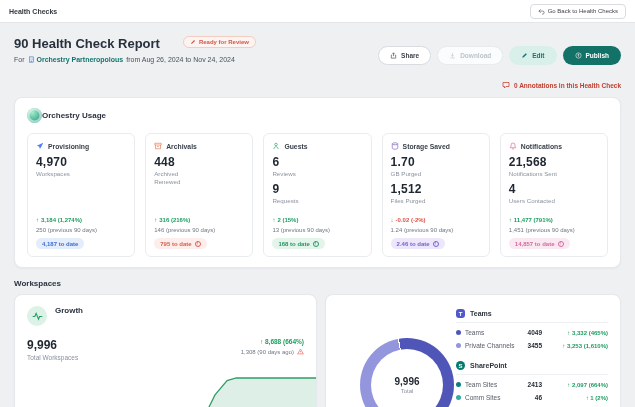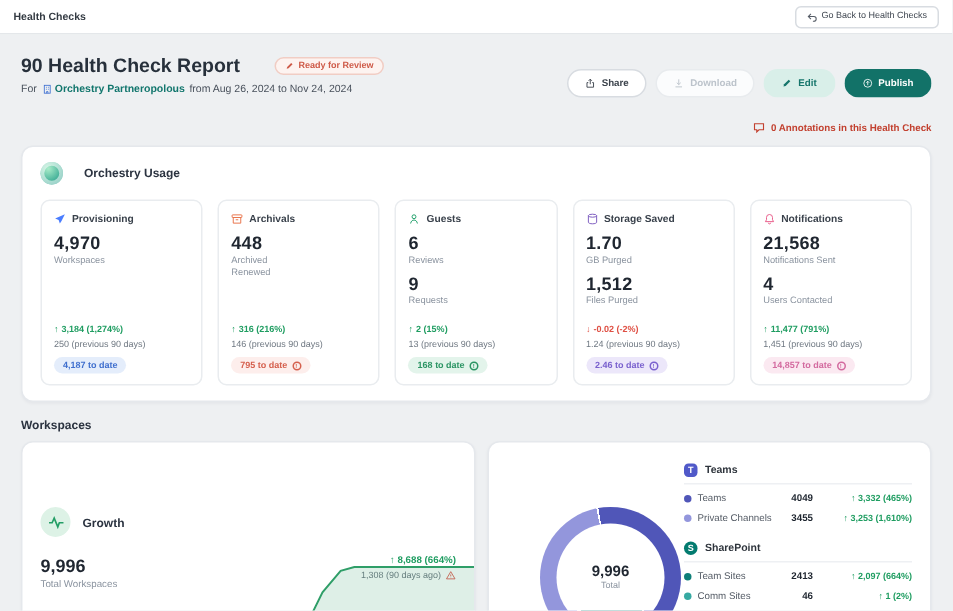--- a/index.html
+++ b/index.html
@@ -24,21 +24,21 @@
   .topbar-title { font-size:7px; font-weight:700; color:#333a42; }
   .back-btn {
     display:inline-flex; align-items:center; gap:3px;
     border:1px solid #d8dce1; border-radius:4px; background:#fff;
     padding:3px 7px; font-size:6px; color:#3f4650; cursor:pointer;
   }
   .back-btn .icon { width:7px; height:7px; color:#555c66; }
 
   
   .report-header { position:absolute; top:36px; left:14px; }
-  .title-row { display:flex; align-items:center; gap:23px; }
+  .title-row { display:flex; align-items:flex-start; gap:23px; }
   .report-title { font-size:13px; font-weight:700; color:#27303b; }
   .status-badge {
     display:inline-flex; align-items:center; gap:3px;
     border:1px solid #f1cdc4; background:#fdf3f0; color:#ce5a48;
     border-radius:9px; padding:2px 6px; font-size:6px; font-weight:700;
   }
   .status-badge .icon { width:6px; height:6px; }
   .report-subtitle { margin-top:5px; font-size:7px; color:#49515c; display:flex; align-items:center; gap:3px; }
   .org-link { color:#12766d; font-weight:700; display:inline-flex; align-items:center; gap:2px; cursor:pointer; }
   .org-link .icon { width:7px; height:7px; color:#3c6fd1; }
@@ -62,21 +62,21 @@
   }
   .annotations .icon { width:8px; height:8px; }
 
   
   .usage-panel {
     position:absolute; top:97px; left:14px; width:607px; height:171px;
     background:#fff; border:1px solid #e5e8ec; border-radius:8px;
     box-shadow:0 1px 2px rgba(20,30,40,.04);
     padding:10px 12px;
   }
-  .usage-header { display:flex; align-items:center; gap:14px; }
+  .usage-header { display:flex; align-items:center; gap:0; }
   .orchestry-logo {
     width:15px; height:15px; border-radius:50%;
     background:radial-gradient(circle at 35% 30%, #a9ecc9, #2aa18c 75%);
     box-shadow:inset 0 0 0 2.5px rgba(255,255,255,.55);
   }
   .usage-title { font-size:8px; font-weight:700; color:#2b3340; }
 
   .usage-cards { display:flex; gap:10px; margin-top:10px; }
   .stat-card {
     flex:1; height:124px; border:1px solid #e9ecef; border-radius:6px;
@@ -108,21 +108,21 @@
   .c-purple{color:#7c5cbf;} .c-pink{color:#e85d8a;}
 
   
   .ws-title { position:absolute; top:279px; left:14px; font-size:8px; font-weight:700; color:#2b3340; }
 
   .card { position:absolute; top:294px; background:#fff; border:1px solid #e5e8ec; border-radius:8px;
           box-shadow:0 1px 2px rgba(20,30,40,.04); overflow:hidden; }
   .growth-card { left:14px; width:303px; height:190px; }
   .dist-card { left:325px; width:296px; height:190px; }
 
-  .growth-head { display:flex; align-items:center; gap:8px; padding:11px 12px 0;margin-top:32px; }
+  .growth-head { display:flex; align-items:flex-start; gap:8px; padding:11px 12px 0; }
   .growth-ico { width:20px; height:20px; border-radius:50%; background:#ddf2e6; color:#249e66;
     display:flex; align-items:center; justify-content:center; }
   .growth-ico svg { width:11px; height:11px; }
   .growth-title { font-size:8px; font-weight:700; color:#2b3340; }
   .growth-stats { display:flex; justify-content:space-between; align-items:flex-start; padding:12px 12px 0; }
   .growth-value { font-size:12px; font-weight:700; color:#1f2630; }
   .growth-label { font-size:6.5px; color:#8a939f; margin-top:2px; }
   .growth-right { text-align:right; }
   .growth-delta { font-size:6.5px; font-weight:700; color:#1f9d61; }
   .growth-prev { font-size:6px; color:#6f7882; margin-top:3px; display:flex; align-items:center; gap:3px; justify-content:flex-end; }

